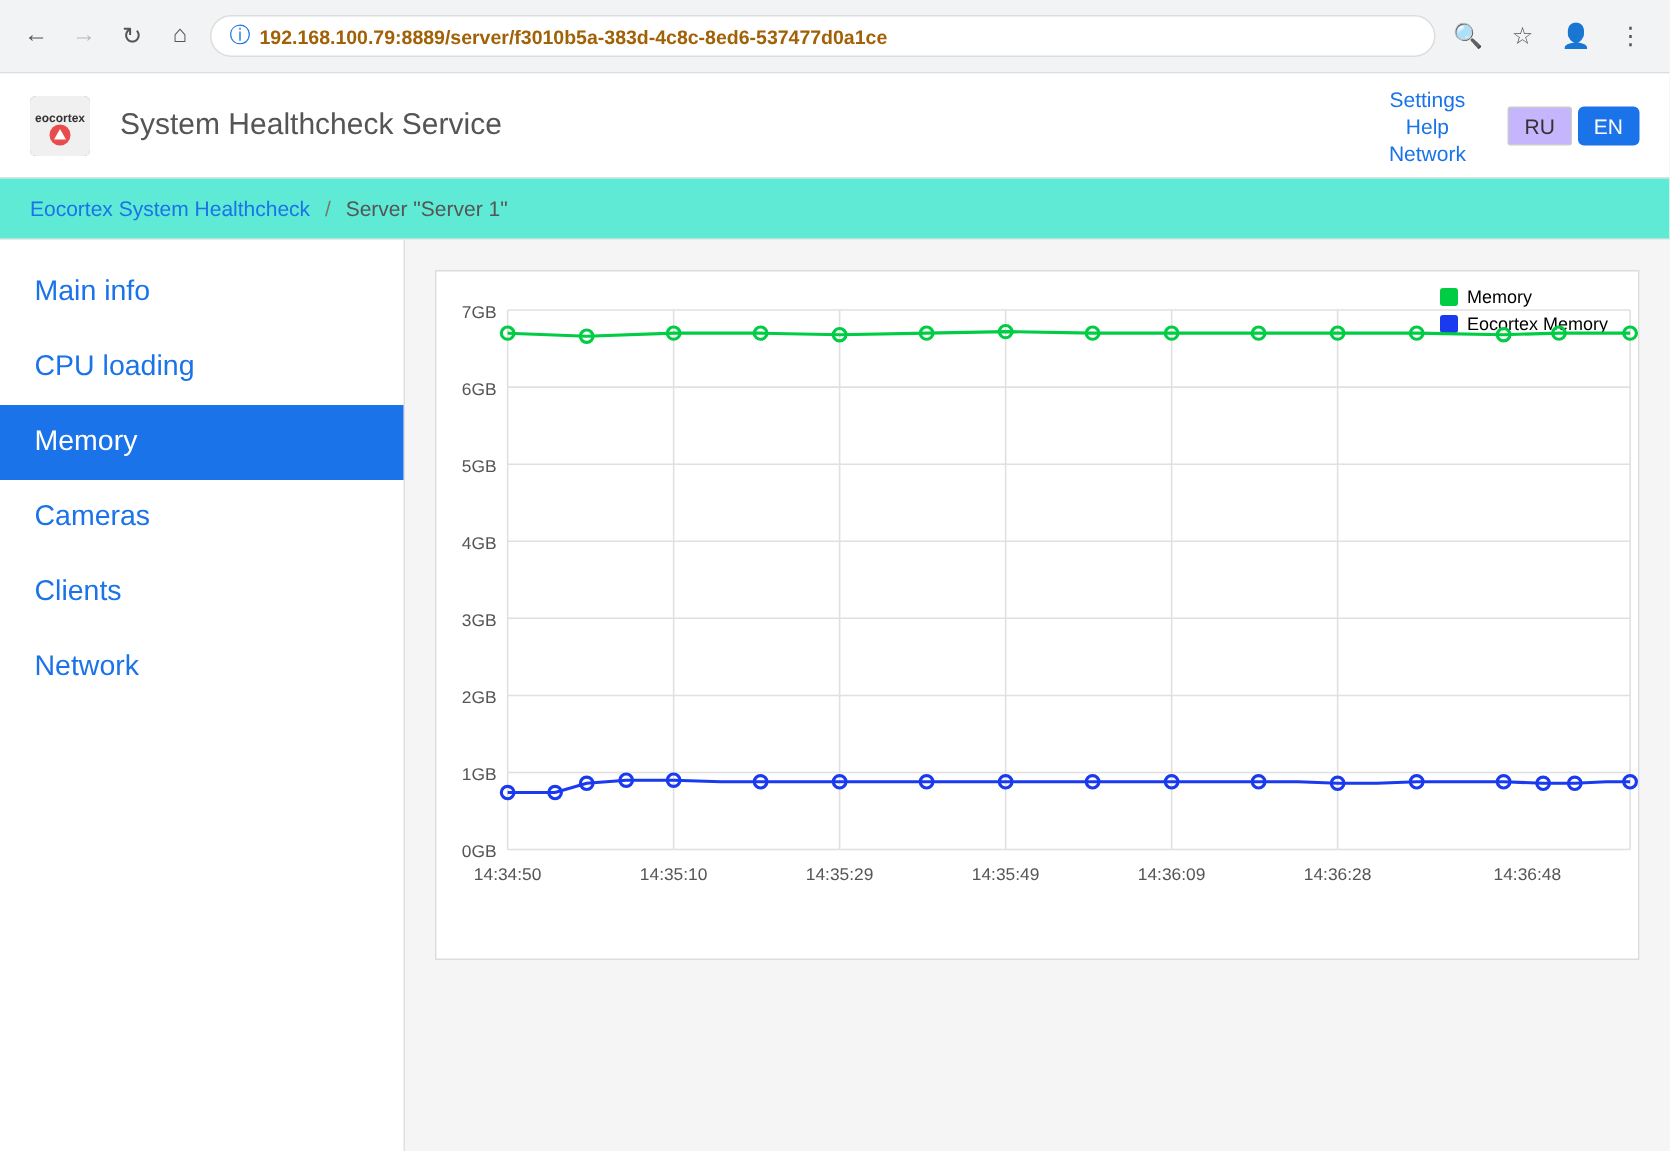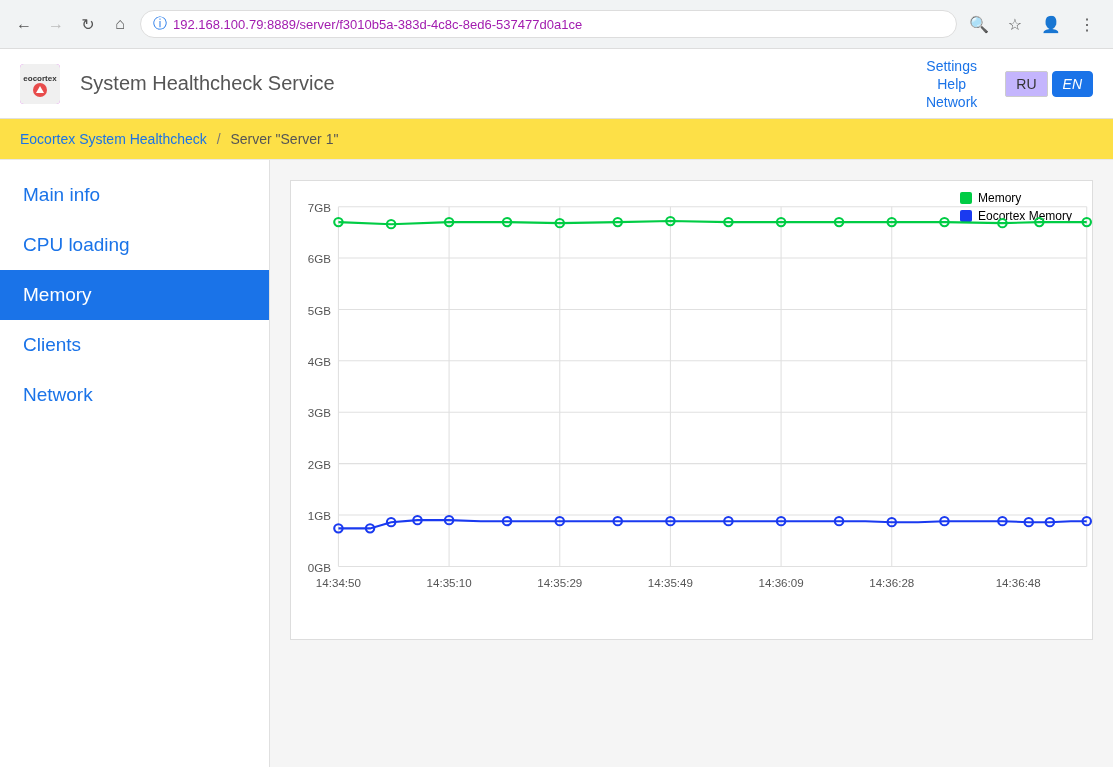--- a/index.html
+++ b/index.html
@@ -30,21 +30,21 @@
       border: 1px solid #ddd;
       border-radius: 20px;
       padding: 4px 12px;
       font-size: 13px;
       color: #333;
       display: flex;
       align-items: center;
       gap: 6px;
     }
     .address-bar .info-icon { color: #1a73e8; font-size: 14px; }
-    .address-bar .url-text { color: #a21caf; }
+    .address-bar .url-text { color: #a16207; font-weight: bold; }
     .browser-actions {
       display: flex; gap: 8px; align-items: center;
     }
     .browser-action-btn {
       width: 28px; height: 28px;
       border: none; background: none;
       cursor: pointer; color: #555;
       font-size: 16px;
       border-radius: 50%;
       display: flex; align-items: center; justify-content: center;
@@ -101,27 +101,26 @@
       cursor: pointer;
       font-size: 14px;
       color: #333;
       border-radius: 2px;
     }
     .lang-btn.active {
       background: #1a73e8;
       color: white;
       border-color: #1a73e8;
       border-radius: 4px;
-      font-style: italic;
     }
     .lang-group { display: flex; gap: 4px; align-items: center; }
 
     
     .breadcrumb-bar {
-      background: #fde047;
+      background: #5eead4;
       padding: 12px 20px;
       border-bottom: 1px solid #e8e8e8;
       font-size: 14px;
     }
     .breadcrumb-bar a {
       color: #1a73e8;
       text-decoration: none;
     }
     .breadcrumb-sep { color: #777; margin: 0 6px; }
     .breadcrumb-current { color: #555; }
@@ -239,20 +238,21 @@
   <span class="breadcrumb-sep">/</span>
   <span class="breadcrumb-current">Server "Server 1"</span>
 </div>
 
 <div class="main-content">
 
   <nav class="sidebar">
     <div class="sidebar-item">Main info</div>
     <div class="sidebar-item">CPU loading</div>
     <div class="sidebar-item active">Memory</div>
+    <div class="sidebar-item">Cameras</div>
     <div class="sidebar-item">Clients</div>
     <div class="sidebar-item">Network</div>
   </nav>
 
   <div class="chart-area">
     <div class="chart-container">
 
       <div class="chart-legend">
         <div class="legend-item">
           <span class="legend-dot" style="background:#00cc44;"></span>

